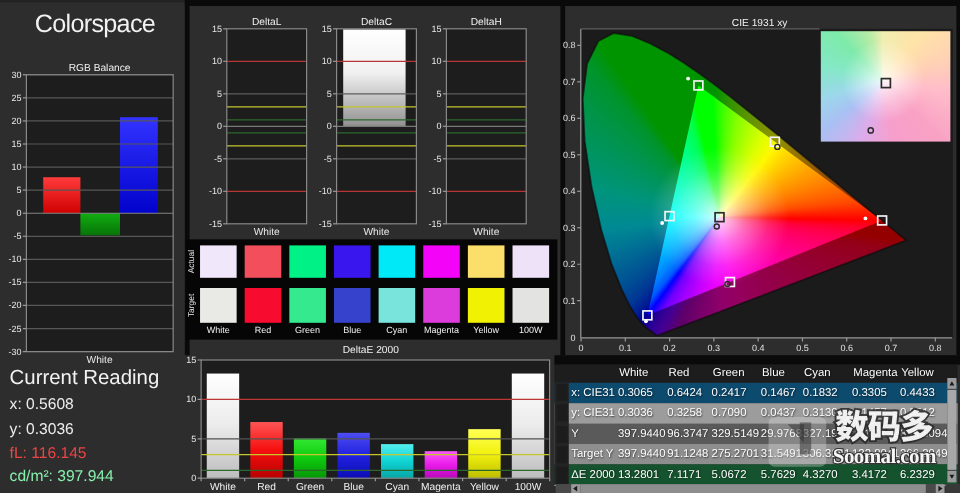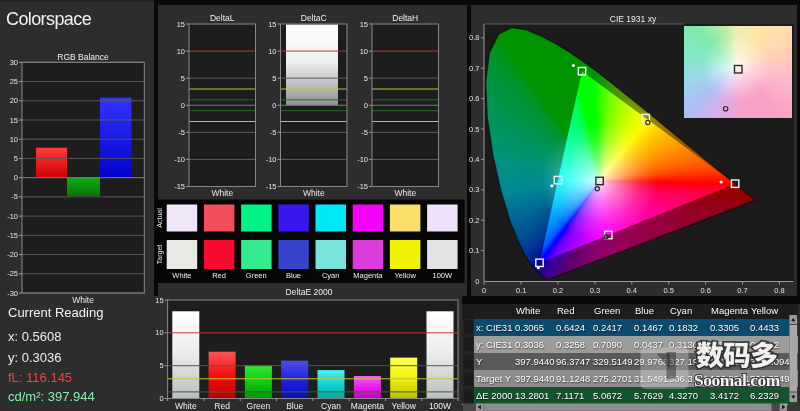--- a/index.html
+++ b/index.html
@@ -329,22 +329,22 @@
     <circle cx="721.2" cy="182.0" r="1.6" fill="#ffffff"></circle>
     <circle cx="573.4" cy="65.5" r="1.6" fill="#ffffff"></circle>
     <circle cx="538.3" cy="267.7" r="1.6" fill="#ffffff"></circle>
     <circle cx="551.8" cy="185.8" r="1.6" fill="#ffffff"></circle>
     <circle cx="606.2" cy="236.7" r="2.1" fill="none" stroke="#2b2b2b" stroke-width="1.2"></circle>
     <circle cx="647.8" cy="122.4" r="2.1" fill="none" stroke="#2b2b2b" stroke-width="1.2"></circle>
     <text x="633" y="22" fill="#f0f0f0" font-size="8.5" text-anchor="middle">CIE 1931 xy</text>
     <rect x="734.5" y="65.5" width="7.5" height="7.5" fill="none" stroke="#2b2b2b" stroke-width="1.4"></rect>
     <circle cx="725.6" cy="108.7" r="2.2" fill="none" stroke="#2b2b2b" stroke-width="1.2"></circle>
   </svg>
-<div class="abs" style="left:6px;top:9px;font-size:18px;letter-spacing:-0.6px;color:#f2f2f2">Colorspace</div>
-<div class="abs" style="left:8px;top:305px;font-size:13px;color:#f2f2f2">Current Reading</div>
+<div class="abs" style="left:29px;top:9px;font-size:21px;letter-spacing:-0.6px;color:#f2f2f2">Colorspace</div>
+<div class="abs" style="left:8px;top:305px;font-size:17px;color:#f2f2f2">Current Reading</div>
 <div class="abs" style="left:8px;top:329px;font-size:13px;color:#ededed">x: 0.5608</div>
 <div class="abs" style="left:8px;top:349.5px;font-size:13px;color:#ededed">y: 0.3036</div>
 <div class="abs" style="left:8px;top:370px;font-size:13px;color:#ef4444">fL: 116.145</div>
 <div class="abs" style="left:8px;top:389px;font-size:13px;color:#86efac">cd/m²: 397.944</div>
 <div class="abs" style="left:462px;top:304px;width:338px;height:107px;background:#2b2b2b"></div>
 <div class="trow" style="top:304px;height:14.5px;line-height:14.5px;background:#1d1d1d">
     <span style="position:absolute;left:54px">White</span>
     <span style="position:absolute;left:95px">Red</span>
     <span style="position:absolute;left:132px">Green</span>
     <span style="position:absolute;left:173px">Blue</span>

